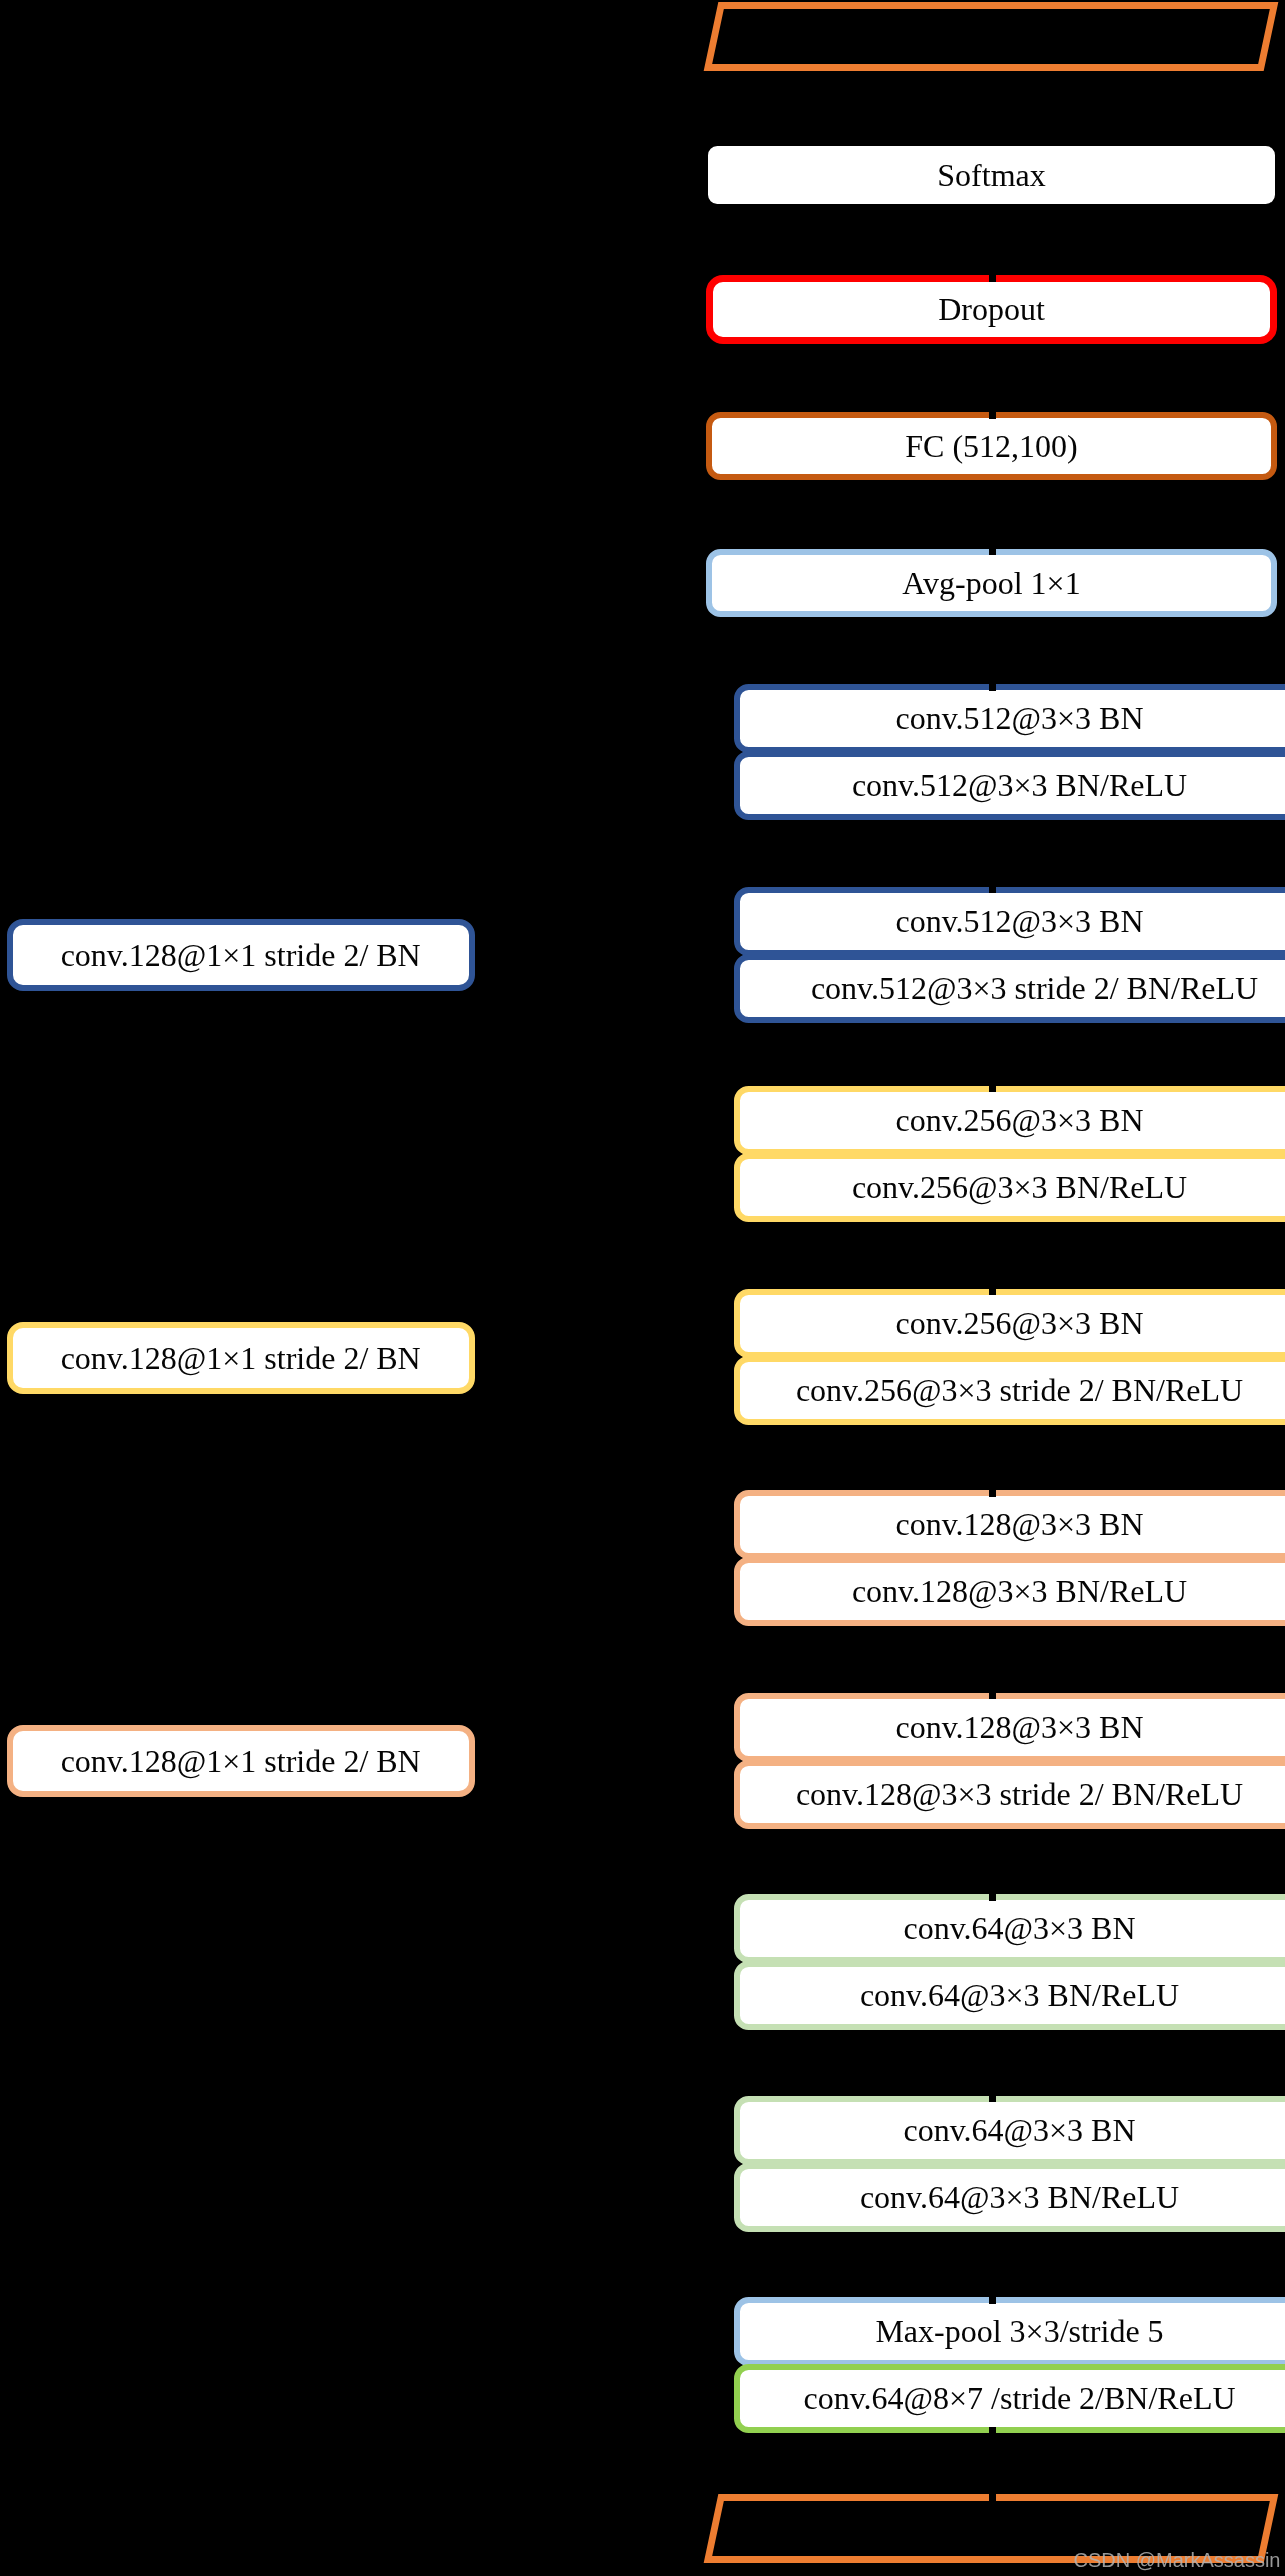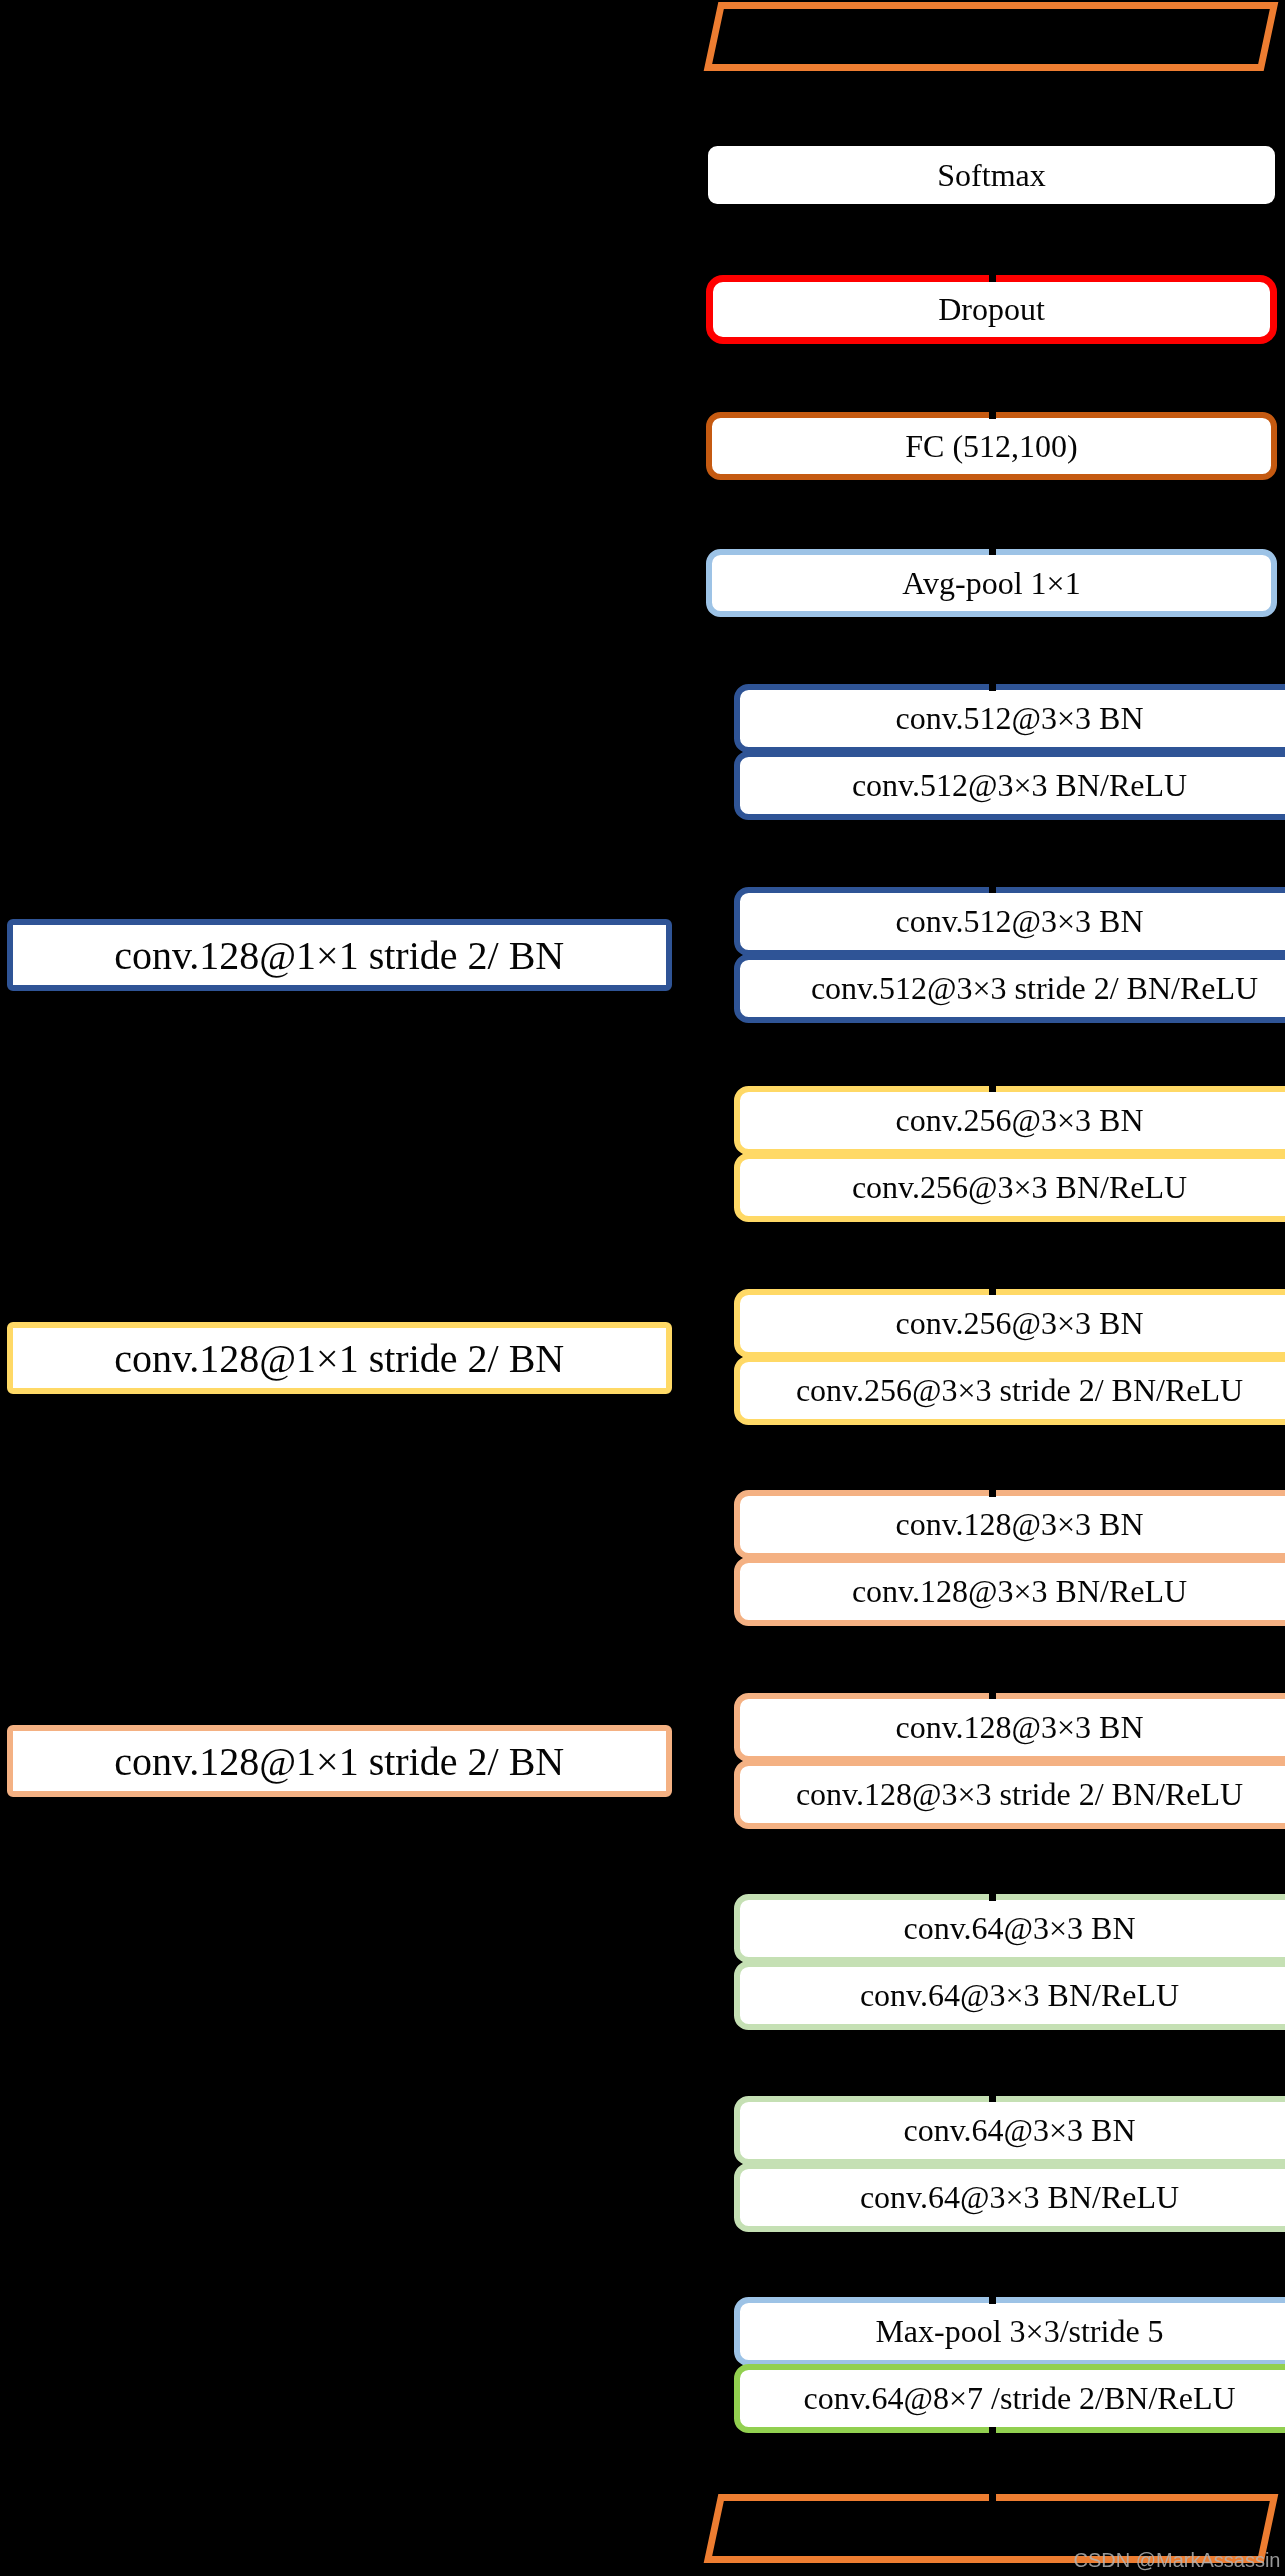--- a/index.html
+++ b/index.html
@@ -49,30 +49,30 @@
     height:69px;
     background:#000;
     border:7.8px solid #ED7D31;
     transform:skewX(-12deg);
   }
   
   .shortcut{
     position:absolute;
     box-sizing:border-box;
     left:6.7px;
-    width:665px;
+    width:468px;
     height:72px;
     background:#fff;
     border:6.7px solid #ccc;
-    border-radius:6px;
+    border-radius:16px;
     display:flex;
     align-items:center;
     justify-content:center;
     color:#050505;
-    font-size:40px;
+    font-size:32px;
     white-space:nowrap;
   }
   
   .tick{
     position:absolute;
     left:989px;
     width:6.7px;
     height:11.2px;
     background:#000;
     z-index:6;

